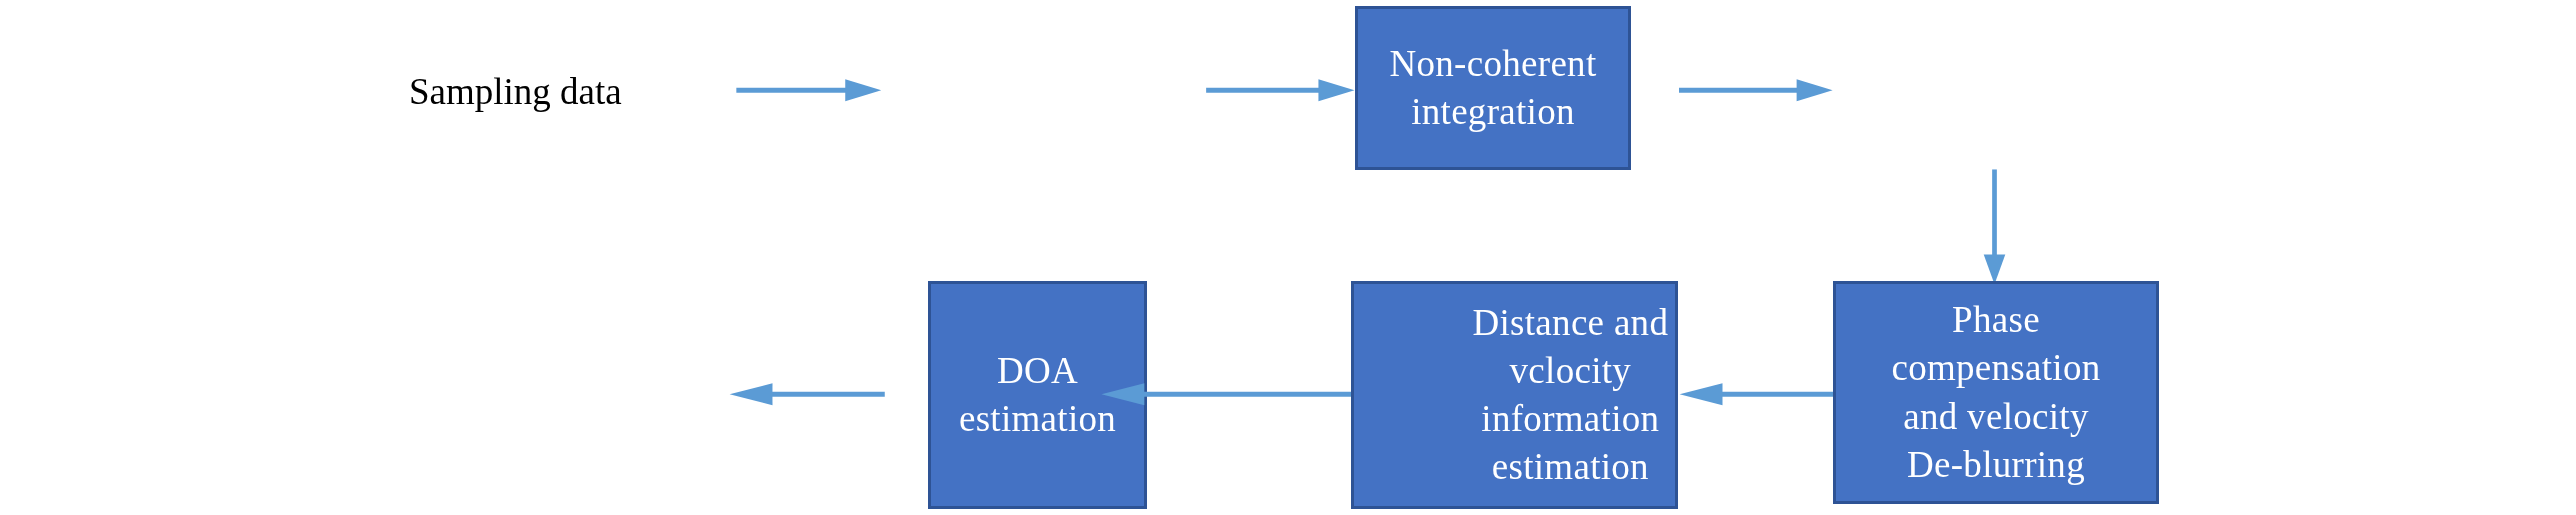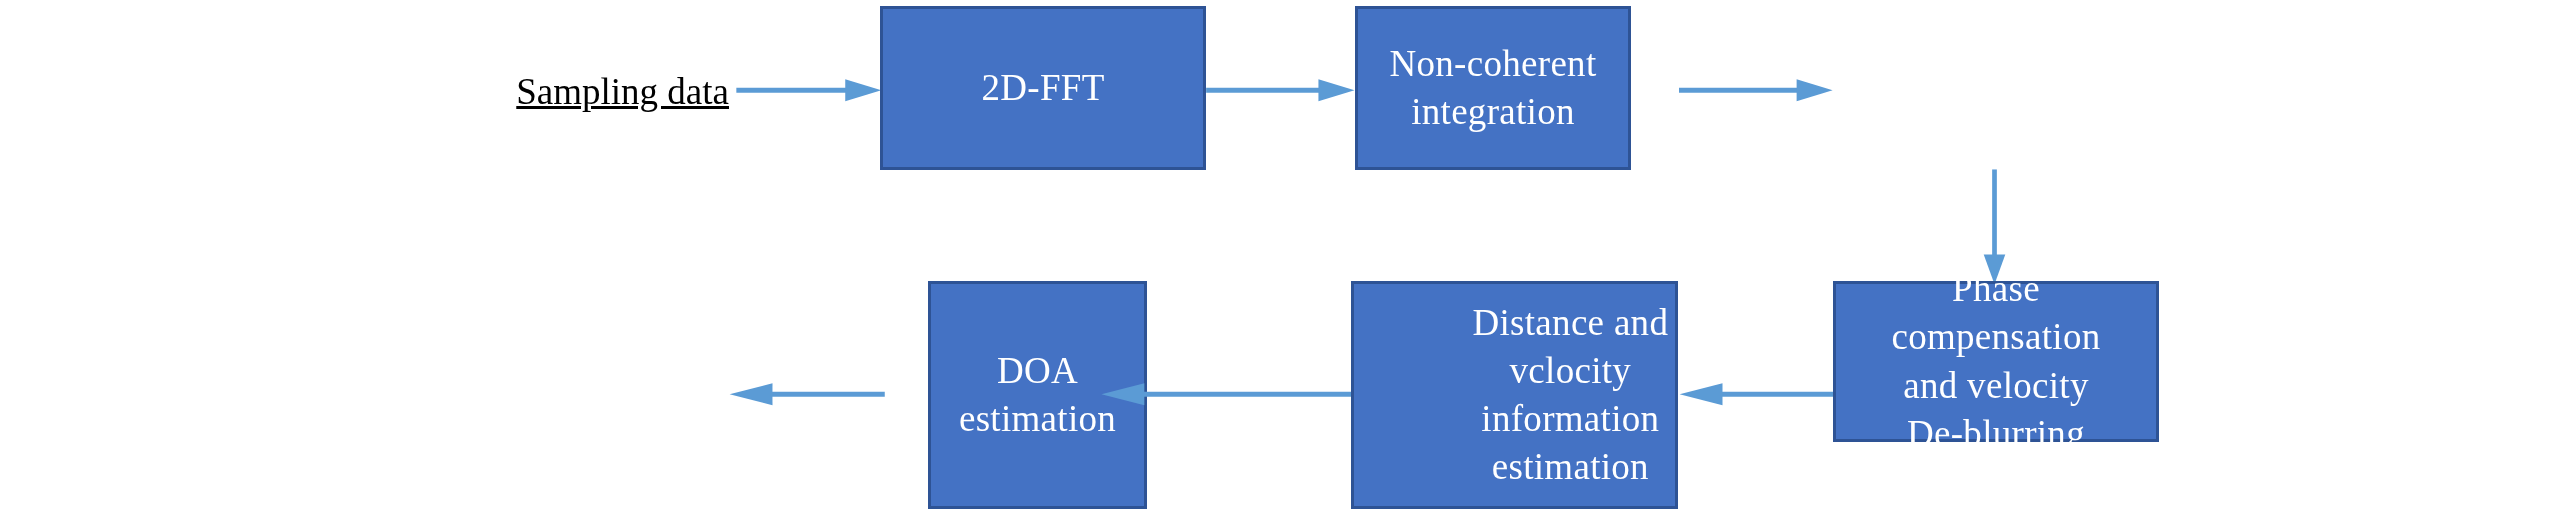--- a/index.html
+++ b/index.html
@@ -47,22 +47,21 @@
   .freetext {
     position: absolute;
     color: #000000;
     font-family: "Liberation Serif", "DejaVu Serif", serif;
     font-size: 37px;
     line-height: 1.32;
     text-align: center;
     white-space: pre-line;
     display: flex;
     align-items: center;
-    justify-content: flex-end;
-    text-decoration: underline;
+    justify-content: flex-start;
   }
 
   
   .connector {
     position: absolute;
     overflow: visible;
   }
   .connector svg {
     display: block;
     overflow: visible;
@@ -77,23 +76,20 @@
     <span>Sampling data</span>
   </div>
 
   <div class="connector" style="left:736px; top:78px; width:147px; height:24.5px;">
     <svg width="147" height="24.5" viewBox="0 0 215 36">
       <line x1="0" y1="18" x2="170" y2="18" stroke="#5B9BD5" stroke-width="7"></line>
       <polygon points="160,2 213,18 160,34" fill="#5B9BD5"></polygon>
     </svg>
   </div>
 
-  <div class="node" style="left:880px; top:6.1px; width:326px; height:164px;">
-    <span class="node-label">2D-FFT</span>
-  </div>
 
   <div class="connector" style="left:1206px; top:78px; width:150px; height:24.5px;">
     <svg width="150" height="24.5" viewBox="0 0 220 36">
       <line x1="0" y1="18" x2="175" y2="18" stroke="#5B9BD5" stroke-width="7"></line>
       <polygon points="165,2 218,18 165,34" fill="#5B9BD5"></polygon>
     </svg>
   </div>
 
   <div class="node" style="left:1355px; top:6.1px; width:276px; height:164px;">
     <span class="node-label">Non-coherent
@@ -142,21 +138,21 @@
 estimation</span>
   </div>
 
   <div class="connector" style="left:1678px; top:382px; width:157px; height:24.5px;">
     <svg width="157" height="24.5" viewBox="0 0 230 36">
       <line x1="55" y1="18" x2="230" y2="18" stroke="#5B9BD5" stroke-width="7"></line>
       <polygon points="65,2 2,18 65,34" fill="#5B9BD5"></polygon>
     </svg>
   </div>
 
-  <div class="node" style="left:1833px; top:281px; width:326px; height:161px;">
+  <div class="node" style="left:1833px; top:281px; width:326px; height:223px;">
     <span class="node-label">Phase
 compensation
 and velocity
 De-blurring</span>
   </div>
 
 </div>
 
 
 </body></html>

